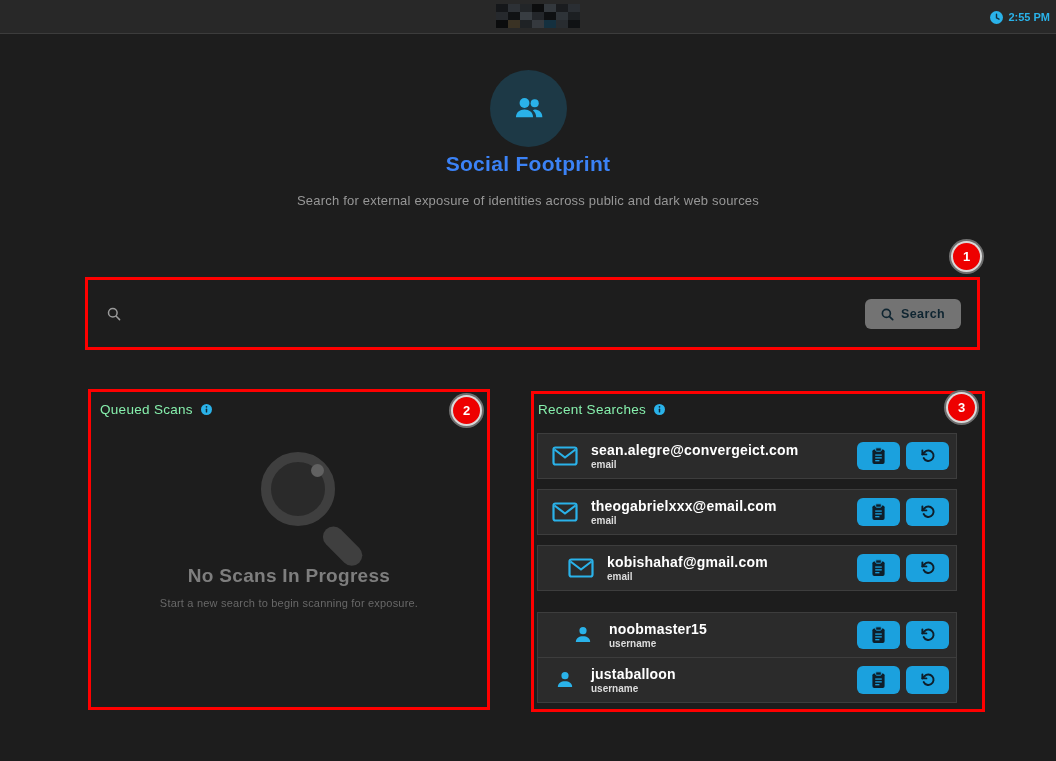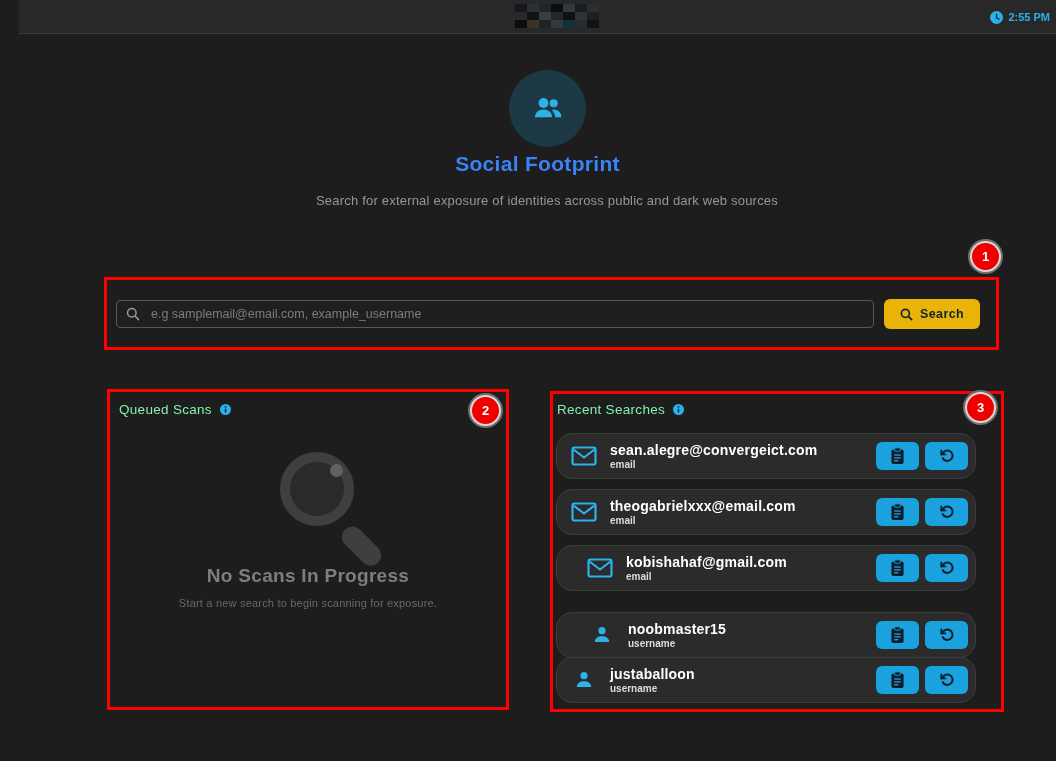--- a/index.html
+++ b/index.html
@@ -4,21 +4,21 @@
 <style>
   * { box-sizing: border-box; margin: 0; padding: 0; }
   html,body { width: 1056px; height: 761px; }
   body {
     background: #1d1d1d;
     font-family: "Liberation Sans", sans-serif;
     position: relative;
     overflow: hidden;
     color: #ddd;
   }
-  .screen { position: absolute; inset: 0; margin-left: 19px; }
+  .screen { position: absolute; inset: 0; }
 
   
   .topbar {
     position: absolute; top: 0; left: 0; right: 0; height: 34px;
     background: #282828; border-bottom: 1px solid #3c3c3c;
   }
   .logo-redacted { position: absolute; left: 496px; top: 4px; width: 84px; height: 24px; }
   .clock-wrap {
     position: absolute; right: 6px; top: 0; height: 34px;
     display: flex; align-items: center; gap: 5px;
@@ -62,21 +62,21 @@
   .search-input {
     position: absolute; left: 97px; top: 300px; width: 758px; height: 28px;
     background: #1f1f1f; border: 1px solid #565656; border-radius: 4px;
     color: #a9a9a9; font-size: 12.5px; padding: 0 10px 0 34px;
     font-family: "Liberation Sans", sans-serif; outline: none;
   }
   .search-input::placeholder { color: #7c7c7c; }
   .search-input-icon { position: absolute; left: 107px; top: 307px; width: 14px; height: 14px; }
   .search-btn {
     position: absolute; left: 865px; top: 299px; width: 96px; height: 30px;
-    background: #eab308; border: none; border-radius: 6px; cursor: pointer;
+    background: #737373; border: none; border-radius: 6px; cursor: pointer;
     display: flex; align-items: center; justify-content: center; gap: 7px;
     color: #0f2531; font-size: 12.5px; font-weight: bold;
     font-family: "Liberation Sans", sans-serif; letter-spacing: 0.4px;
   }
 
   
   .panel-header {
     position: absolute; display: flex; align-items: center; gap: 8px;
     color: #86efac; font-size: 13.5px; letter-spacing: 0.3px;
   }
@@ -103,21 +103,21 @@
     letter-spacing: 0.3px;
   }
   .qs-empty-hint {
     position: absolute; left: 91px; top: 597px; width: 396px;
     text-align: center; font-size: 11px; color: #686868; letter-spacing: 0.2px;
   }
 
   
   .rs-row {
     position: absolute; left: 537px; width: 420px; height: 46px;
-    background: #2b2b2b; border: 1px solid #3d3d3d; border-radius: 16px;
+    background: #2b2b2b; border: 1px solid #3d3d3d; border-radius: 0;
     display: flex; align-items: center; padding: 0 7px 0 14px;
   }
   .rs-row-1 { top: 433px; } .rs-row-2 { top: 489px; } .rs-row-3 { top: 545px; padding-left: 30px; }
   .rs-row-4 { top: 612px; padding-left: 32px; } .rs-row-5 { top: 657px; }
   .rs-icon { width: 26px; display: flex; align-items: center; justify-content: center; flex: 0 0 auto; }
   .rs-texts { margin-left: 13px; min-width: 0; }
   .rs-name { font-size: 14px; font-weight: bold; color: #ffffff; letter-spacing: 0.2px; line-height: 16px; }
   .rs-type { font-size: 10px; font-weight: bold; color: #dcdcdc; line-height: 12px; margin-top: 1px; }
   .rs-actions { margin-left: auto; display: flex; gap: 6px; }
   .rs-action-btn {
@@ -177,21 +177,20 @@
   <div class="hero-title">Social Footprint</div>
   <div class="hero-subtitle">Search for external exposure of identities across public and dark web sources</div>
 
   <div class="anno-box anno-box-1"></div>
   <div class="anno-box anno-box-2"></div>
   <div class="anno-box anno-box-3"></div>
   <div class="anno-badge anno-badge-1">1</div>
   <div class="anno-badge anno-badge-2">2</div>
   <div class="anno-badge anno-badge-3">3</div>
 
-  <input class="search-input" type="text" placeholder="e.g samplemail@email.com, example_username" style="">
   <svg class="search-input-icon" viewBox="0 0 14 14">
     <circle cx="5.8" cy="5.8" r="4.3" fill="none" stroke="#9a9a9a" stroke-width="1.5"></circle>
     <line x1="9.2" y1="9.2" x2="12.6" y2="12.6" stroke="#9a9a9a" stroke-width="1.5" stroke-linecap="round"></line>
   </svg>
   <button class="search-btn">
     <svg width="13" height="13" viewBox="0 0 14 14">
       <circle cx="5.8" cy="5.8" r="4.3" fill="none" stroke="#0f2531" stroke-width="1.8"></circle>
       <line x1="9.2" y1="9.2" x2="12.6" y2="12.6" stroke="#0f2531" stroke-width="1.8" stroke-linecap="round"></line>
     </svg>
     <span>Search</span>

